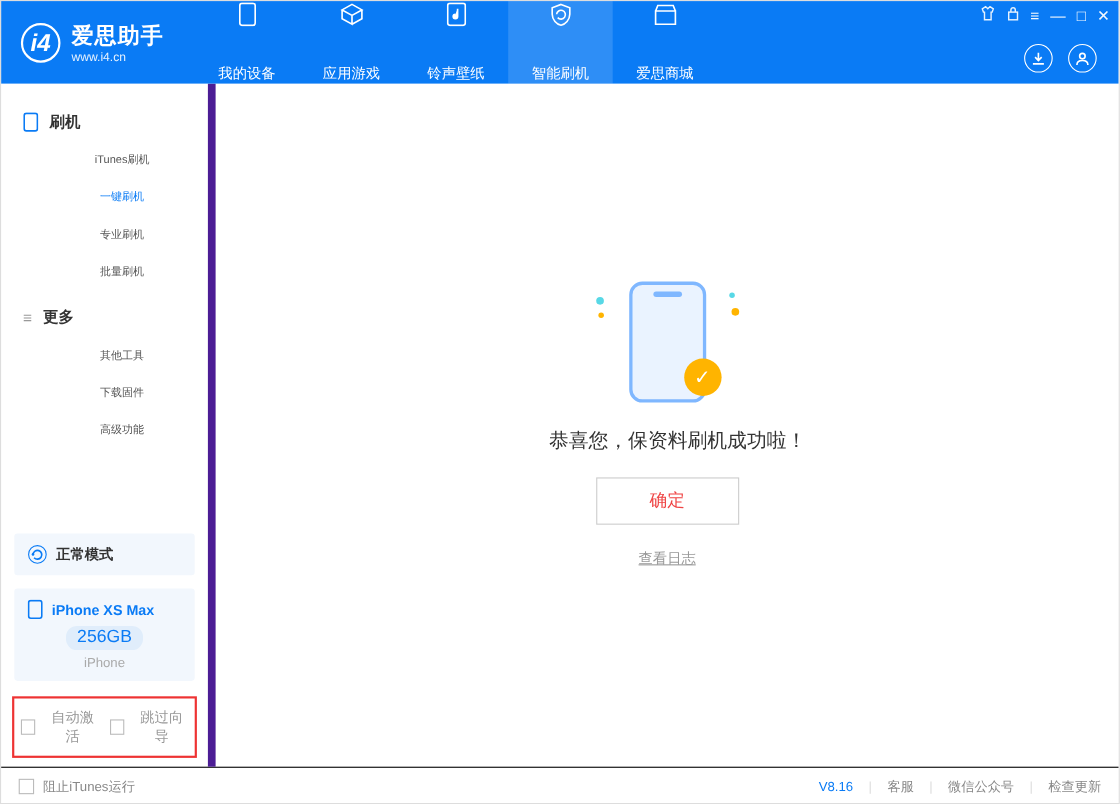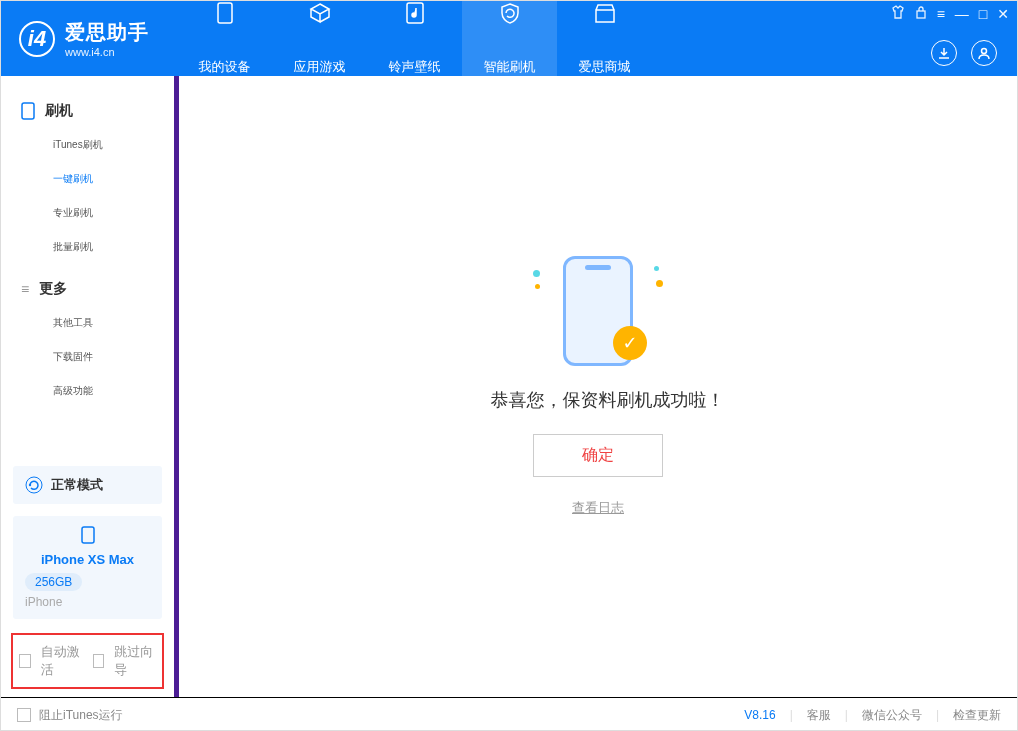--- a/index.html
+++ b/index.html
@@ -17,31 +17,31 @@
 .nav-tab.active { background: rgba(255,255,255,.15); }
 .nav-tab .icon { height: 24px; display: flex; align-items: center; justify-content: center; }
 
 .win-controls { position: absolute; top: 4px; right: 8px; display: flex; gap: 10px; align-items: center; }
 .win-controls span, .win-controls svg { cursor: pointer; color: #fff; font-size: 14px; opacity: .95; }
 
 .header-right { position: absolute; right: 20px; bottom: 10px; display: flex; gap: 14px; align-items: center; }
 .circ-btn { width: 26px; height: 26px; border: 1.5px solid #fff; border-radius: 50%; display: flex; align-items: center; justify-content: center; cursor: pointer; }
 
 .body { display: flex; height: 621px; }
-.sidebar { width: 178px; border-right: 5px solid #4c1d95; padding-top: 18px; display: flex; flex-direction: column; }
+.sidebar { width: 195px; border-right: 7px solid #4c1d95; padding-top: 18px; display: flex; flex-direction: column; text-align: center; }
 .side-group { padding: 0 0 8px 0; }
 .side-head { display: flex; align-items: center; gap: 10px; padding: 8px 20px; font-size: 14px; font-weight: bold; color: #333; }
 .side-item { padding: 10px 20px 10px 52px; font-size: 10px; color: #555; cursor: pointer; }
 .side-item.active { color: #0a7bf5; }
 .side-spacer { flex: 1; }
 
 .mode-box, .device-box { margin: 6px 12px; background: #f2f7fd; border-radius: 3px; padding: 10px 12px; font-size: 13px; color: #333; }
 .mode-box { display: flex; align-items: center; gap: 8px; font-weight: bold; }
-.device-box .dev-name { font-weight: bold; color: #0a7bf5; display: flex; align-items: center; gap: 8px; flex-direction: column; }
-.badge { display: inline-block; background: #e0edfb; color: #0a7bf5; border-radius: 10px; padding: 2px 10px; font-size: 12px; margin-top: 6px; }
+.device-box .dev-name { font-weight: bold; color: #0a7bf5; display: flex; align-items: center; gap: 8px; }
+.badge { display: inline-block; background: #e0edfb; color: #0a7bf5; border-radius: 10px; padding: 2px 10px; font-size: 16px; margin-top: 6px; }
 .dev-type { color: #aaa; font-size: 12px; margin-top: 4px; }
 
 .opt-row { margin: 8px 10px; border: 2px solid #e33; padding: 8px 6px; display: flex; gap: 10px; font-size: 13px; color: #999; align-items: center; }
 .chk { width: 14px; height: 14px; border: 1px solid #bbb; background: #fff; display: inline-block; }
 
 .main { flex: 1; display: flex; flex-direction: column; align-items: center; justify-content: center; gap: 22px; color: #333; }
 .phone-ill { position: relative; width: 130px; height: 110px; }
 .phone-body { width: 70px; height: 110px; border: 3px solid #7fb7ff; border-radius: 12px; background: #eaf3ff; margin: 0 auto; position: relative; }
 .phone-body::before { content:""; position:absolute; top:6px; left:50%; transform:translateX(-50%); width:26px; height:5px; background:#7fb7ff; border-radius:3px; }
 .check-badge { position:absolute; right:16px; bottom:6px; width:34px; height:34px; background:#ffb400; border-radius:50%; display:flex; align-items:center; justify-content:center; color:#fff; font-size:18px; }

